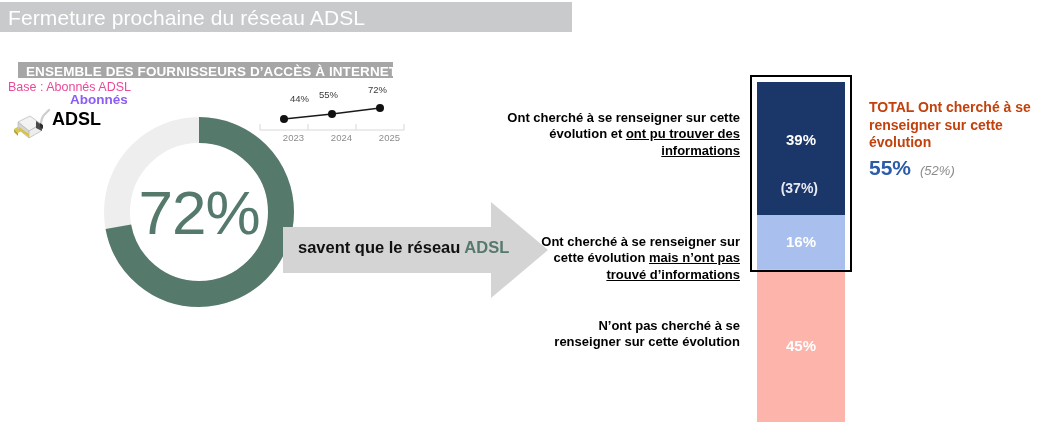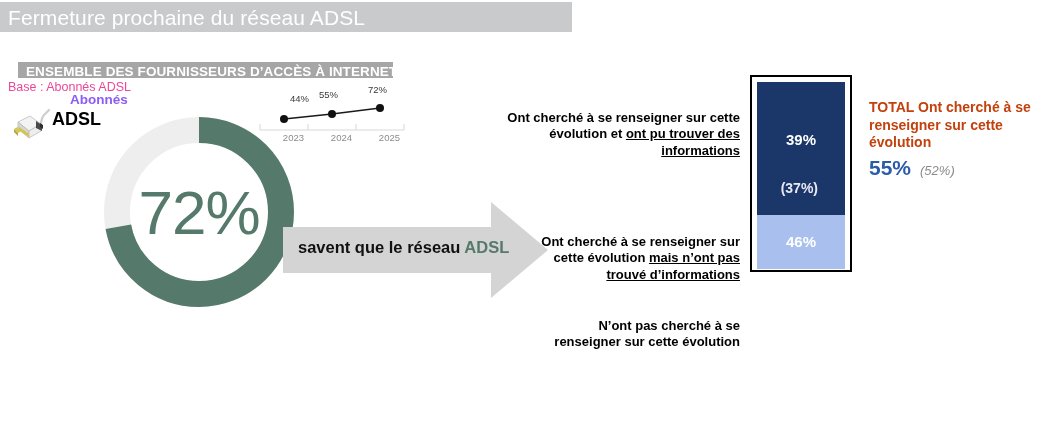--- a/index.html
+++ b/index.html
@@ -336,21 +336,24 @@
 </div>
 
 <div class="callout" id="callout-nosearch">N’ont pas cherché à se renseigner sur cette évolution</div>
 
 <div id="bar-col">
   <div class="bar-seg" id="seg-found" style="height: 132.6px; background: rgb(27, 54, 104);">
     <span id="seg-found-main">39%</span>
     <span id="seg-found-sub">(37%)</span>
   </div>
   <div class="bar-seg" id="seg-notfound" style="height: 54.4px; background: rgb(169, 192, 238);">
-    <span>46%</span>
+    <span>16%</span>
+  </div>
+  <div class="bar-seg" id="seg-nosearch" style="height: 153px; background: rgb(252, 180, 171);">
+    <span>45%</span>
   </div>
 </div>
 <div id="bar-outline"></div>
 
 <div id="total-block">
   <div id="total-label">TOTAL Ont cherché à se renseigner sur cette évolution</div>
   <div id="total-row">
     <span id="total-value">55%</span>
     <span id="total-prev">(52%)</span>
   </div>

